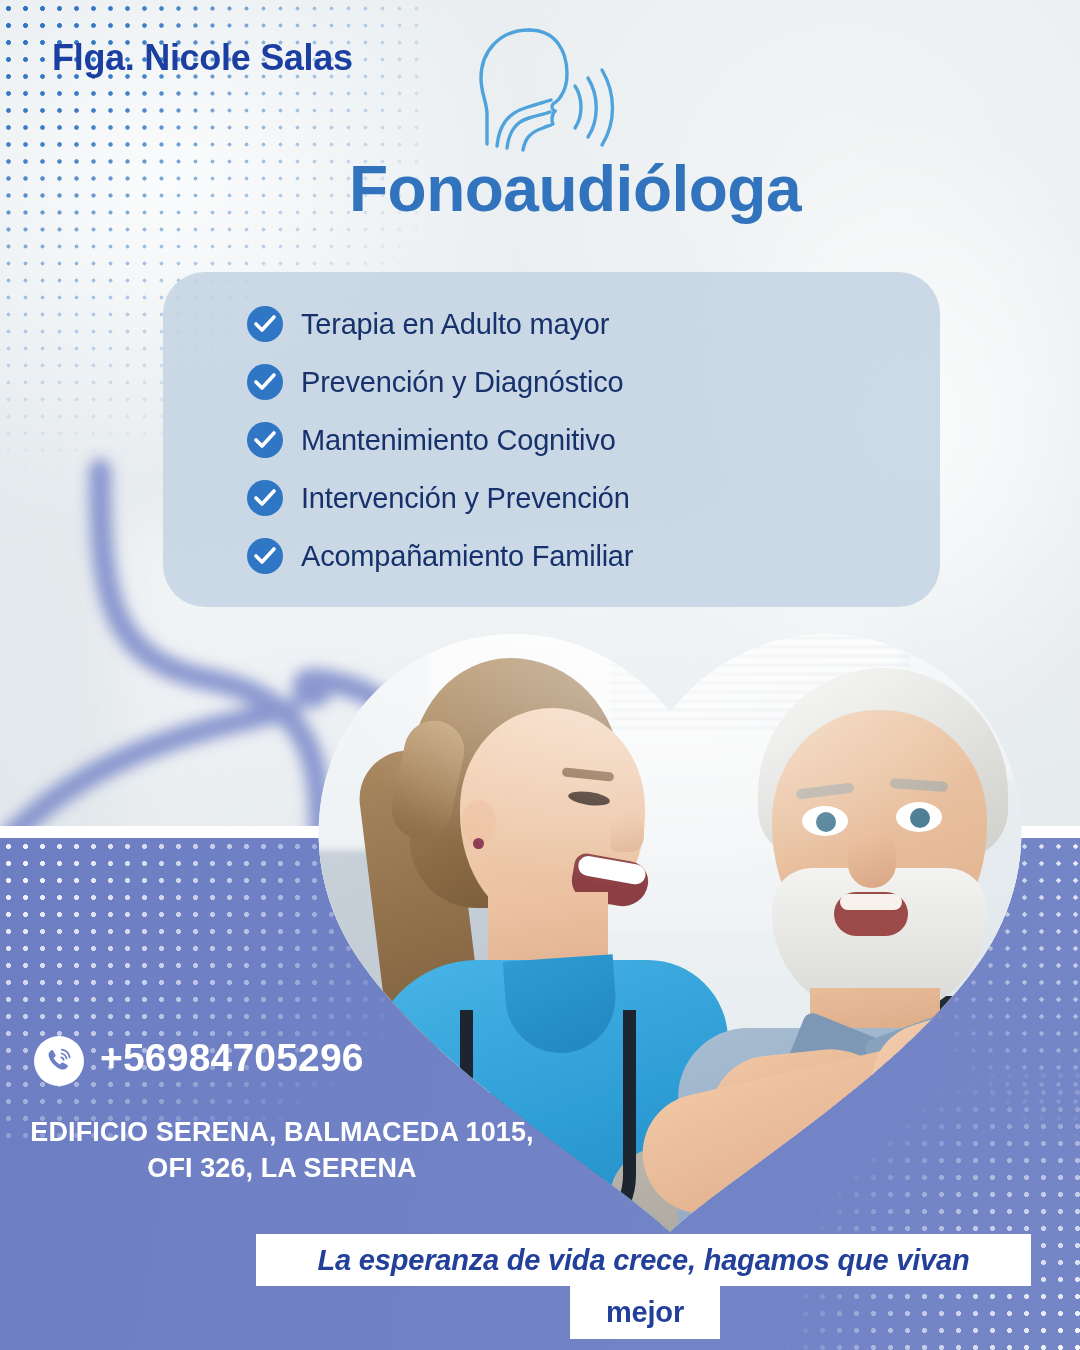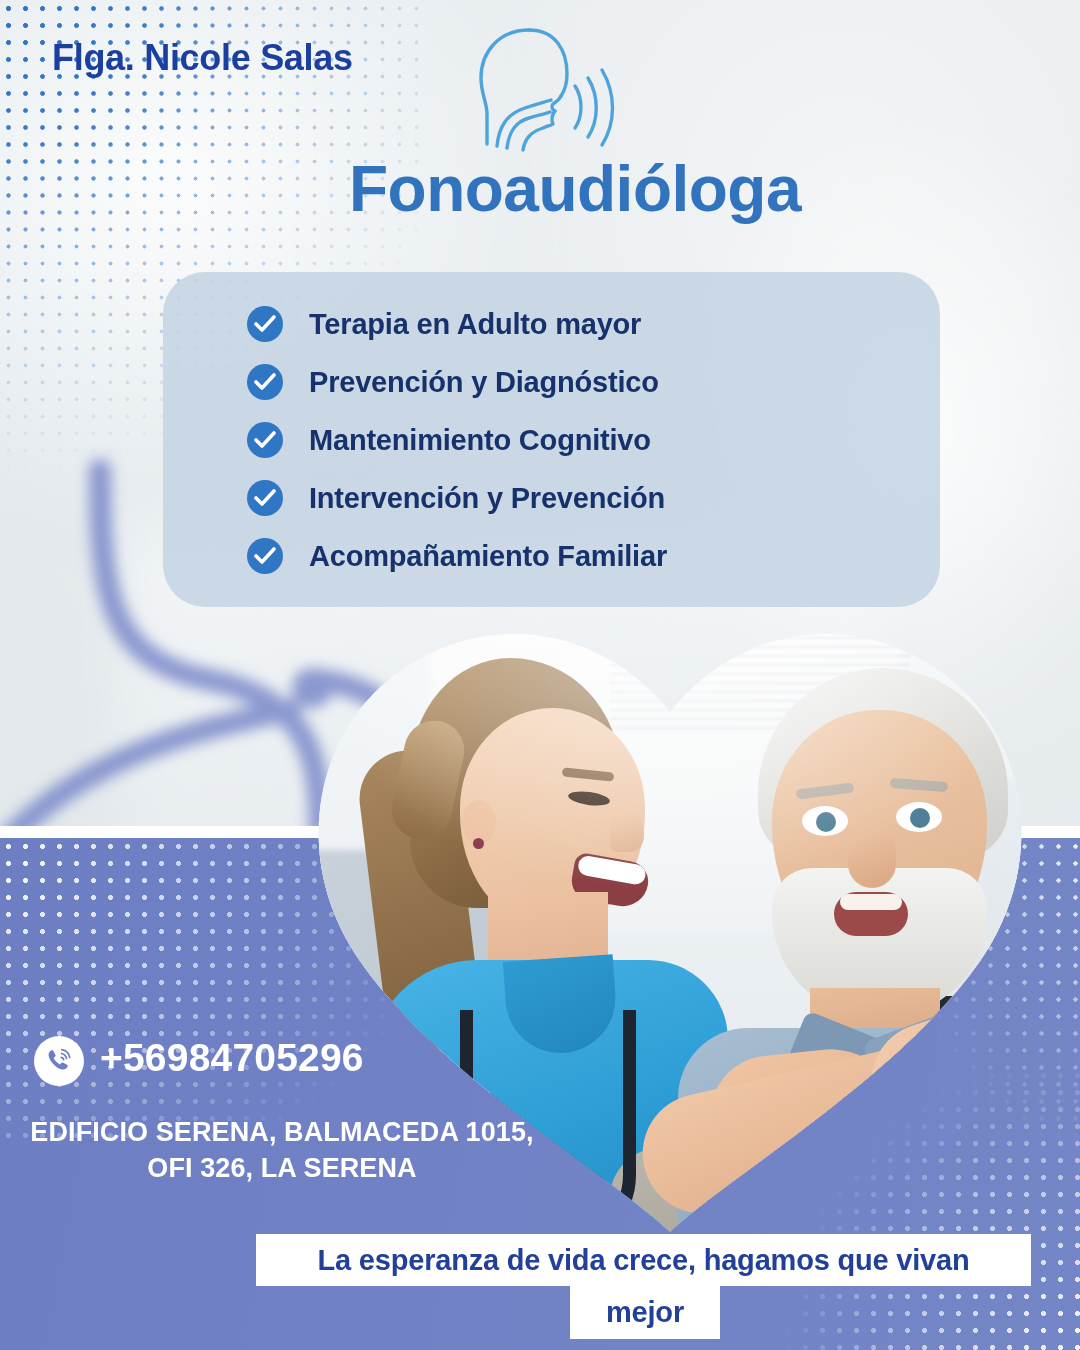--- a/index.html
+++ b/index.html
@@ -106,23 +106,22 @@
     box-sizing:border-box;
     padding:34px 0 0 84px;
   }
   .srv-row{display:flex;align-items:center;margin-bottom:22px;}
   .check{
     width:36px;height:36px;border-radius:50%;flex:0 0 36px;
     background:#2f76c4;position:relative;margin-right:18px;
   }
   .check svg{position:absolute;left:7px;top:8px;width:22px;height:20px;}
   .srv-label{
-    font-size:29px;font-weight:700;color:#16316b;white-space:nowrap;
+    font-size:29px;font-weight:400;color:#16316b;white-space:nowrap;
     letter-spacing:-.2px;
-    margin-left:8px;
   }
 
   
   .heart-wrap{
     position:absolute;left:310px;top:600px;width:720px;height:632px;z-index:7;
     -webkit-clip-path:path("M360,632 C300,575 120,470 44,352 C-22,248 8,118 104,62 C196,8 300,36 360,112 C420,36 524,8 616,62 C712,118 742,248 676,352 C600,470 420,575 360,632 Z");
     clip-path:path("M360,632 C300,575 120,470 44,352 C-22,248 8,118 104,62 C196,8 300,36 360,112 C420,36 524,8 616,62 C712,118 742,248 676,352 C600,470 420,575 360,632 Z");
     overflow:hidden;
   }
   .photo{position:absolute;inset:0;background:#eef2f5;}
@@ -377,21 +376,21 @@
   }
   .address{
     position:absolute;left:22px;top:1114px;width:520px;z-index:9;
     text-align:center;color:#ffffff;font-size:27px;font-weight:700;
     line-height:1.35;letter-spacing:.1px;
   }
 
   
   .tag1{
     position:absolute;left:256px;top:1234px;width:775px;height:52px;z-index:10;
-    background:#ffffff;display:flex;align-items:center;justify-content:center;
+    background:#ffffff;display:flex;align-items:center;justify-content:center;font-style:italic;
   }
   .tag2{
     position:absolute;left:570px;top:1286px;width:150px;height:53px;z-index:10;
     background:#ffffff;display:flex;align-items:center;justify-content:center;
   }
   .tag-txt{
     font-size:29px;font-weight:700;color:#22409a;white-space:nowrap;letter-spacing:-.2px;
   }
 </style>
 </head>

